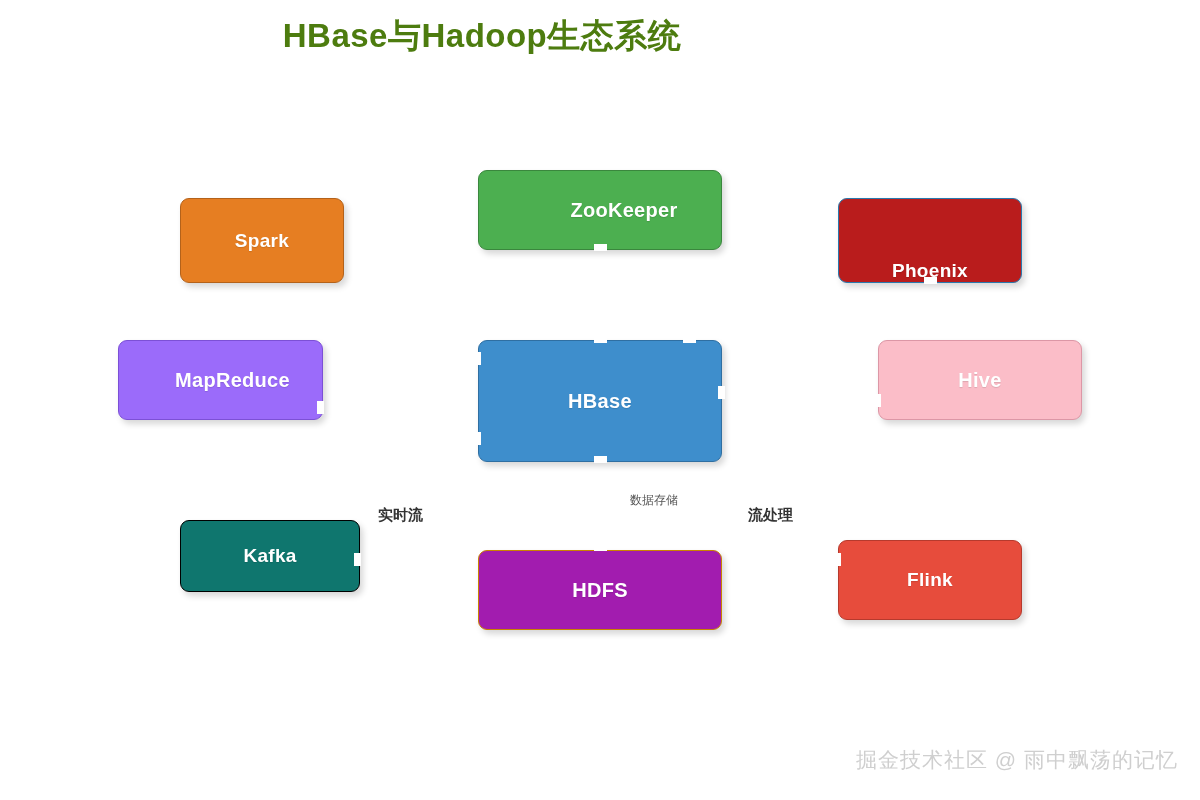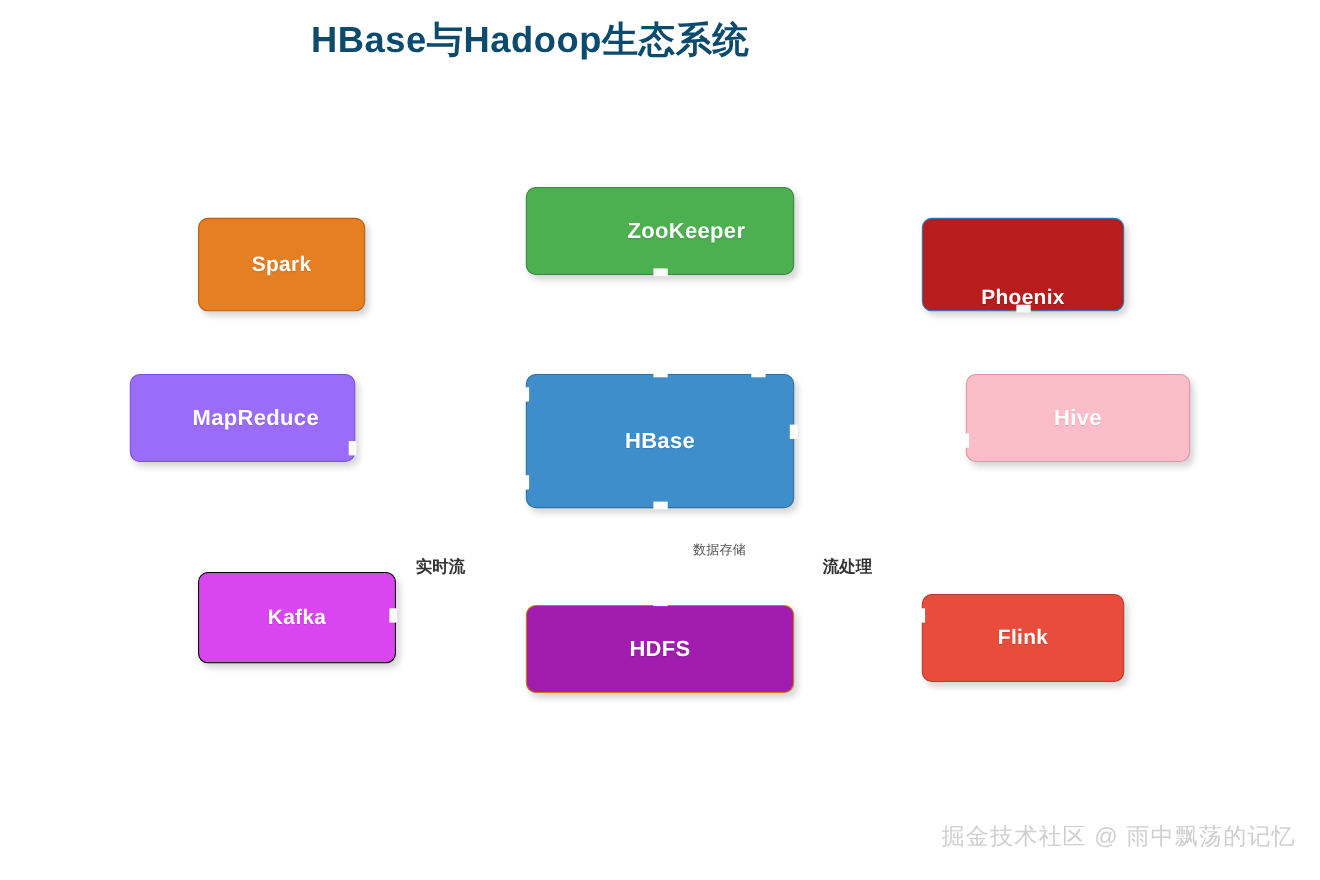--- a/index.html
+++ b/index.html
@@ -23,21 +23,21 @@
 
   
   .diagram-title {
     position: absolute;
     left: 0;
     top: 14px;
     width: 964px;
     text-align: center;
     font-size: 33px;
     font-weight: bold;
-    color: #0c4a6e;
+    color: #4d7c0f;
     letter-spacing: 0.5px;
     white-space: nowrap;
   }
 
   
   .node {
     position: absolute;
     box-sizing: border-box;
     border-radius: 9px;
     display: flex;
@@ -49,27 +49,27 @@
     letter-spacing: 0.3px;
     box-shadow: 3px 4px 6px rgba(0,0,0,0.16);
     border: 1.3px solid rgba(0,0,0,0.22);
     user-select: none;
   }
   .node-label {
     pointer-events: none;
     text-shadow: 0 1px 1px rgba(0,0,0,0.12);
   }
 
-  .node.n-spark     { left: 180px; top: 198px; width: 152px; height: 85px;  background: #E67E22; border-color: #b4621a; }
+  .node.n-spark     { left: 180px; top: 198px; width: 164px; height: 85px;  background: #E67E22; border-color: #b4621a; }
   .node.n-zookeeper { left: 478px; top: 170px; width: 244px; height: 80px;  background: #4CAF50; border-color: #3a873d; font-size: 20px; padding-left: 48px; }
   .node.n-phoenix   { left: 838px; top: 198px; width: 184px; height: 85px;  background: #b91c1c; border-color: #2a79ad; align-items: flex-end; }
   .node.n-mapreduce { left: 118px; top: 340px; width: 205px; height: 80px;  background: #9B6BFA; border-color: #7c50d6; font-size: 20px; padding-left: 24px; }
   .node.n-hbase     { left: 478px; top: 340px; width: 244px; height: 122px; background: #3E8ECC; border-color: #2f6fa2; font-size: 20px; }
   .node.n-hive      { left: 878px; top: 340px; width: 204px; height: 80px;  background: #FBBDC8; border-color: #dc97a6; font-size: 20px; }
-  .node.n-kafka     { left: 180px; top: 520px; width: 180px; height: 83px;  background: #d946ef; border-color: #000000; }
+  .node.n-kafka     { left: 180px; top: 520px; width: 180px; height: 72px;  background: #0f766e; border-color: #000000; }
   .node.n-hdfs      { left: 478px; top: 550px; width: 244px; height: 80px;  background: #a21caf; border-color: #c98200; font-size: 20px; }
   .node.n-flink     { left: 838px; top: 520px; width: 184px; height: 80px;  background: #E74C3C; border-color: #b63a2d; margin-top: 20px; }
 
   
   .notch {
     position: absolute;
     background: #ffffff;
     z-index: 5;
   }
   .notch.horiz { width: 7px;  height: 13px; }

